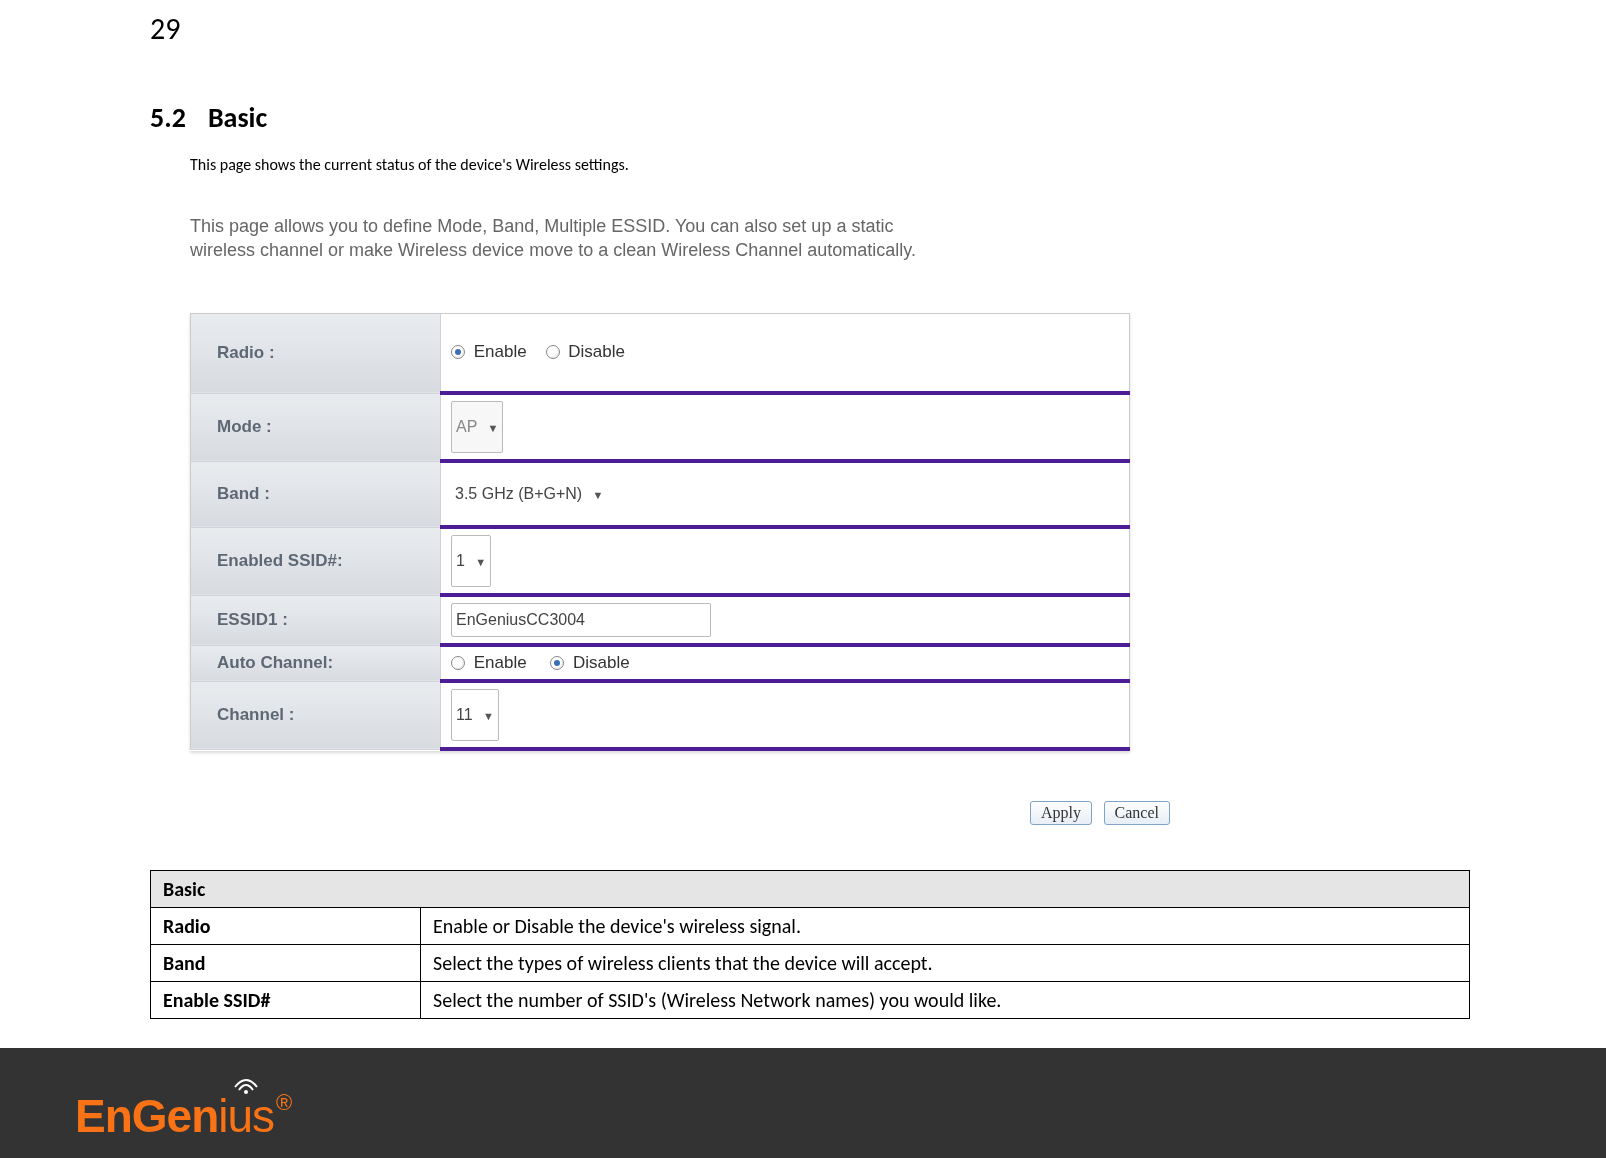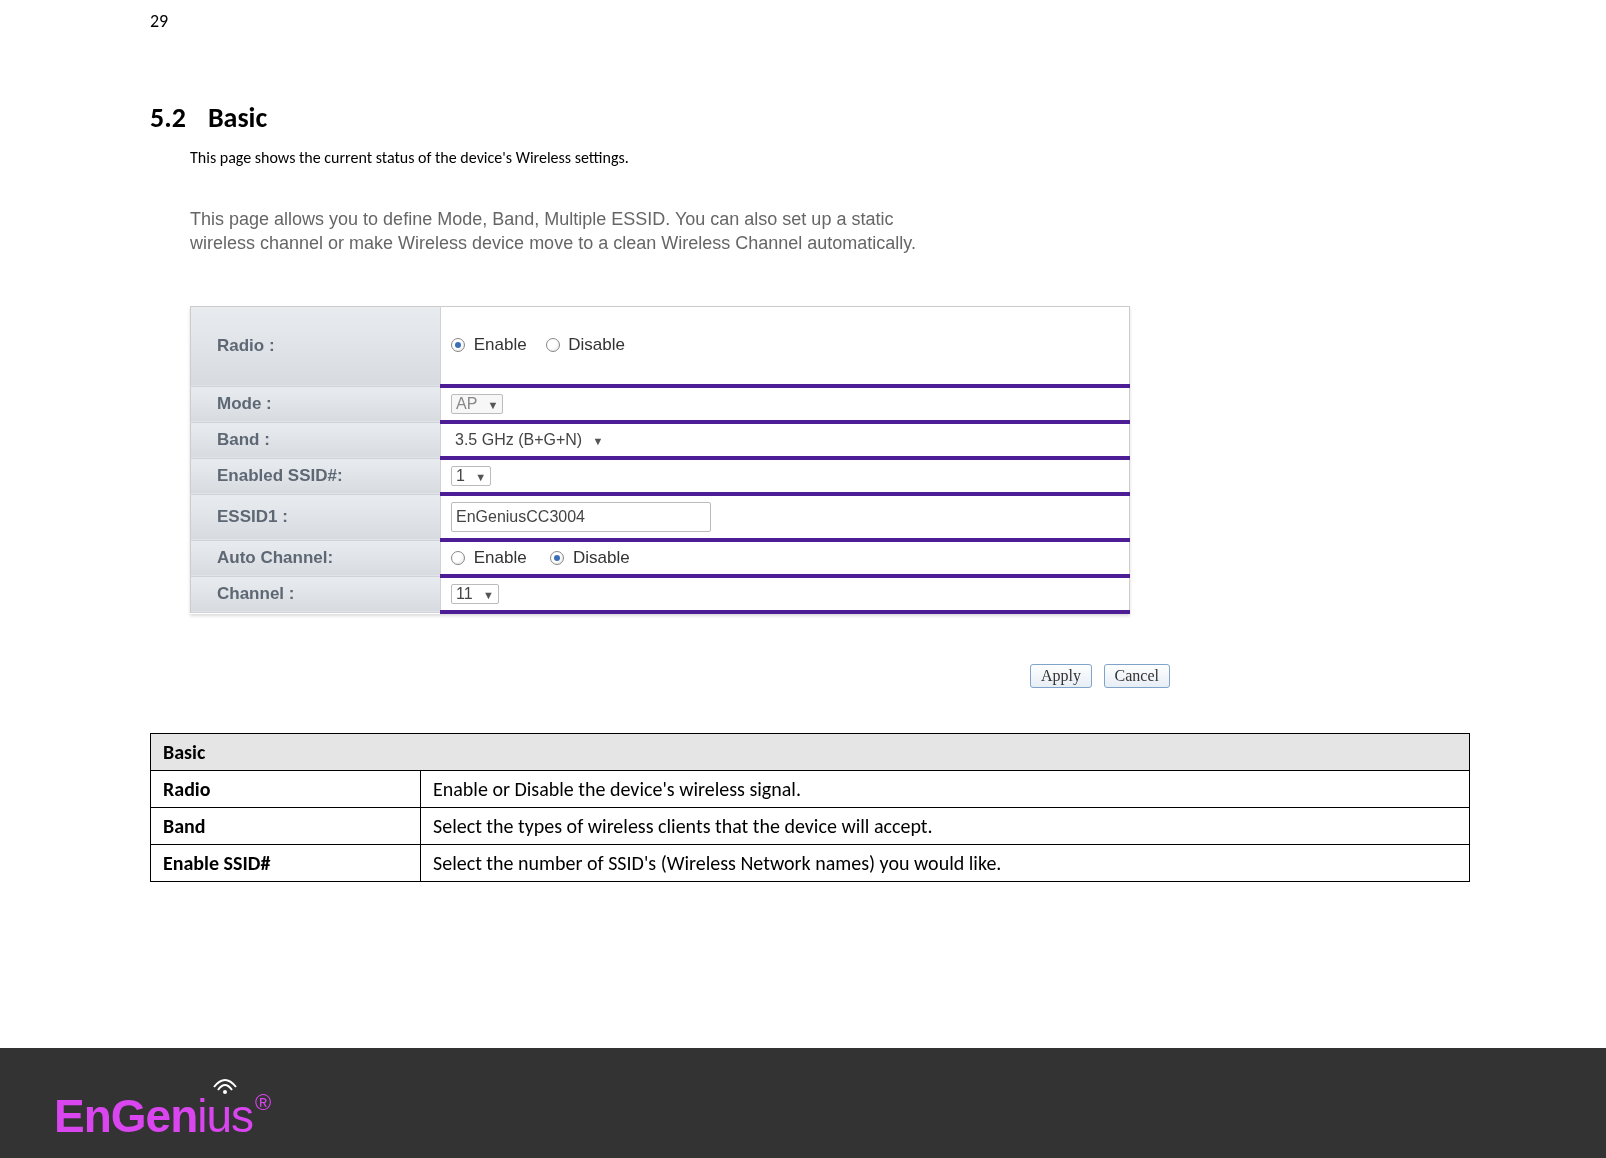--- a/index.html
+++ b/index.html
@@ -9,32 +9,32 @@
     height: 1158px;
     font-family: Calibri, Arial, sans-serif;
     background: #fff;
     position: relative;
     color: #000;
   }
   .page-number {
     position: absolute;
     top: 10px;
     left: 150px;
-    font-size: 18px;
+    font-size: 30px;
   }
   .content {
     position: absolute;
     top: 100px;
     left: 150px;
     width: 1320px;
   }
   .section-heading {
     font-size: 28px;
     font-weight: bold;
-    margin-bottom: 13px;
+    margin-bottom: 20px;
   }
   .section-num { display: inline-block; margin-right: 22px; }
   .intro {
     font-size: 16px;
     margin: 0 0 30px 40px;
   }
   .ui-desc {
     font-family: Verdana, Arial, sans-serif;
     font-size: 18px;
     color: #666;
@@ -66,21 +66,21 @@
     background: #fff;
     border-bottom: 4px solid #4c1d95;
     color: #333;
   }
   .radio-row td { height: 80px; }
   .sel, .txt {
     font-family: Arial, sans-serif;
     font-size: 16px;
     border: 1px solid #bbb;
     border-radius: 2px;
-    padding: 0 4px;
+    padding: 16px 4px;
     background: #fff;
     color: #444;
     display: inline-block;
   }
   .sel.disabled { color: #888; background: #f7f7f7; }
   .txt { width: 260px; height: 30px; }
   .caret { font-size: 11px; margin-left: 6px; color: #555; }
   .radio-dot {
     display: inline-block;
     width: 14px; height: 14px; border-radius: 50%;
@@ -128,22 +128,22 @@
   }
   .desc-table td.k { font-weight: bold; width: 270px; }
   .footer {
     position: absolute;
     bottom: 0; left: 0; right: 0;
     height: 110px;
     background: #333;
   }
   .logo {
     position: absolute;
-    left: 54px; bottom: 15px;
-    color: #d946ef;
+    left: 75px; bottom: 15px;
+    color: #f97316;
     font-family: Arial, sans-serif;
     font-size: 46px;
     font-weight: 300;
     letter-spacing: -1px;
     text-align: right;
   }
   .logo .bold { font-weight: 700; }
   .logo .reg {
     font-size: 22px;
     vertical-align: 22px;

